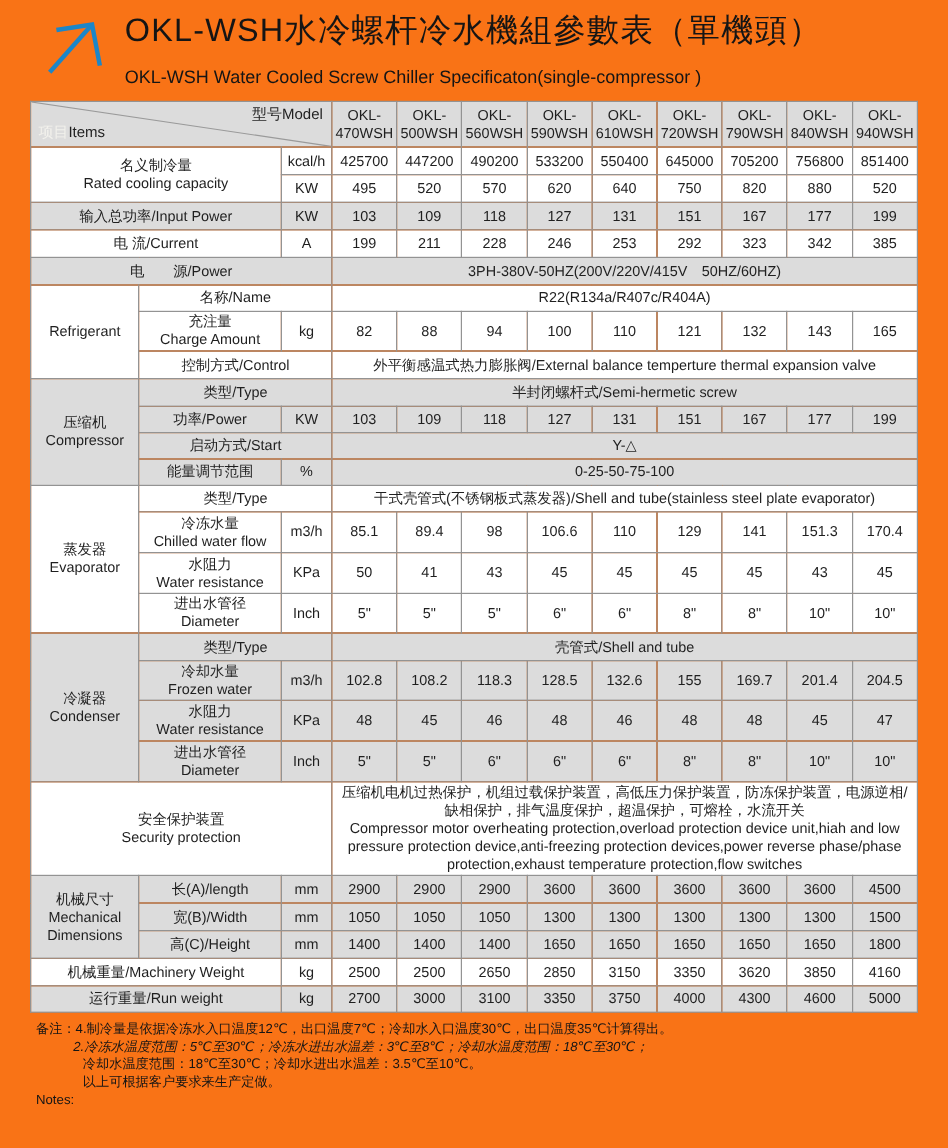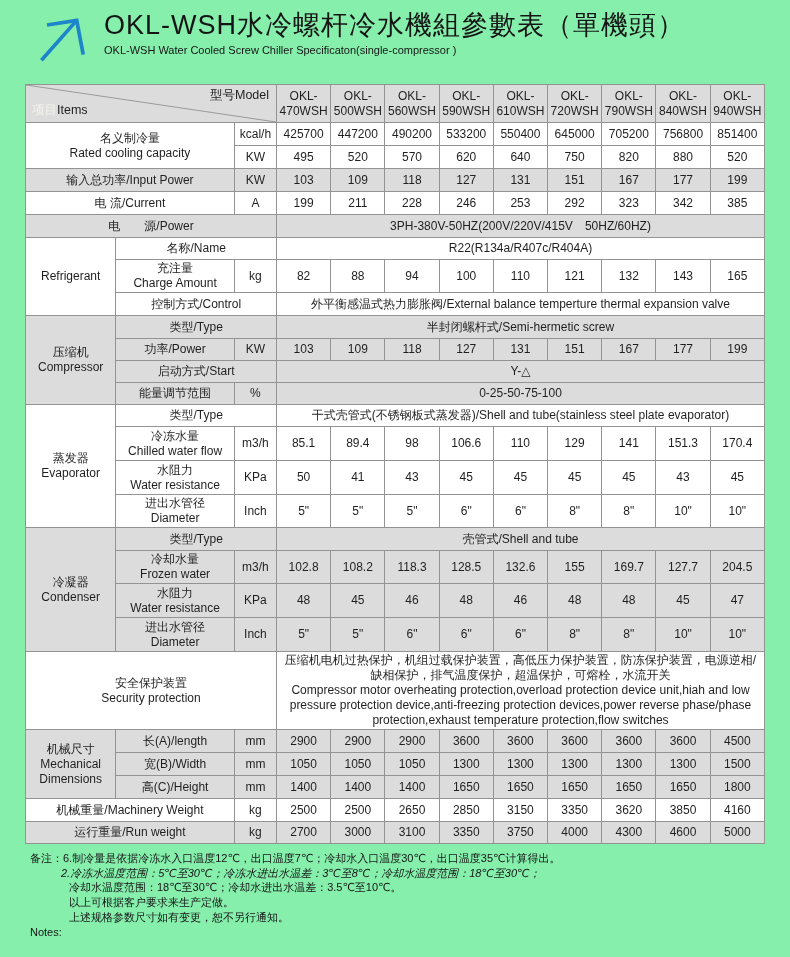--- a/index.html
+++ b/index.html
@@ -1,28 +1,28 @@
 <!DOCTYPE html>
 <html><head>
 <meta charset="utf-8">
 <style>
   * { box-sizing: border-box; }
   html,body { margin:0; padding:0; }
   body {
     width:790px; height:957px; background:#ffffff; overflow:hidden;
     font-family:"Liberation Sans","DejaVu Sans",sans-serif; color:#1f1f1f;
   }
-  .page { position:relative; width:790px; height:957px; background:#86efac; }
+  .page { position:relative; width:790px; height:957px; background:#f97316; }
 
   
   .hdr { display:flex; align-items:flex-start; padding:10px 0 0 32px; height:84px; }
   .logo { width:56px; height:52px; flex:0 0 56px; margin-top:2px; }
   .titles { margin-left:16px; }
   .title-cn { font-size:27px; font-weight:500; letter-spacing:1px; color:#151515; line-height:1.15; }
-  .title-en { font-size:11px; color:#151515; margin-top:3px; }
+  .title-en { font-size:15px; color:#151515; margin-top:15px; }
 
   
   .banner {
     margin:0 25px; height:30px; background:#1ca6e0; color:#ffffff;
     display:flex; align-items:center; justify-content:center;
     font-size:15px; letter-spacing:1px;
   }
 
   
   table.spec {
@@ -269,21 +269,21 @@
         <tr class="g" style="height: 17px;">
           <td class="label">冷却水量<br>Frozen water</td>
           <td class="unit">m3/h</td>
           <td class="val">102.8</td>
           <td class="val">108.2</td>
           <td class="val">118.3</td>
           <td class="val">128.5</td>
           <td class="val">132.6</td>
           <td class="val">155</td>
           <td class="val">169.7</td>
-          <td class="val">127.7</td>
+          <td class="val">201.4</td>
           <td class="val">204.5</td>
         </tr>
         <tr class="g" style="height: 34px;">
           <td class="label">水阻力<br>Water resistance</td>
           <td class="unit">KPa</td>
           <td class="val">48</td>
           <td class="val">45</td>
           <td class="val">46</td>
           <td class="val">48</td>
           <td class="val">46</td>
@@ -373,21 +373,20 @@
           <td class="val">4000</td>
           <td class="val">4300</td>
           <td class="val">4600</td>
           <td class="val">5000</td>
         </tr>
       </tbody>
   </table>
 
   <div class="notes">
 
-  <div class="note ind0">备注：6.制冷量是依据冷冻水入口温度12℃，出口温度7℃；冷却水入口温度30℃，出口温度35℃计算得出。</div>
+  <div class="note ind0">备注：4.制冷量是依据冷冻水入口温度12℃，出口温度7℃；冷却水入口温度30℃，出口温度35℃计算得出。</div>
       <div class="note ind1">2.冷冻水温度范围：5℃至30℃；冷冻水进出水温差：3℃至8℃；冷却水温度范围：18℃至30℃；</div>
       <div class="note ind2">冷却水温度范围：18℃至30℃；冷却水进出水温差：3.5℃至10℃。</div>
       <div class="note ind2">以上可根据客户要求来生产定做。</div>
-      <div class="note ind2">上述规格参数尺寸如有变更，恕不另行通知。</div>
       <div class="note ind0">Notes:</div>
     </div>
 
 </div>
 
 </body></html>

